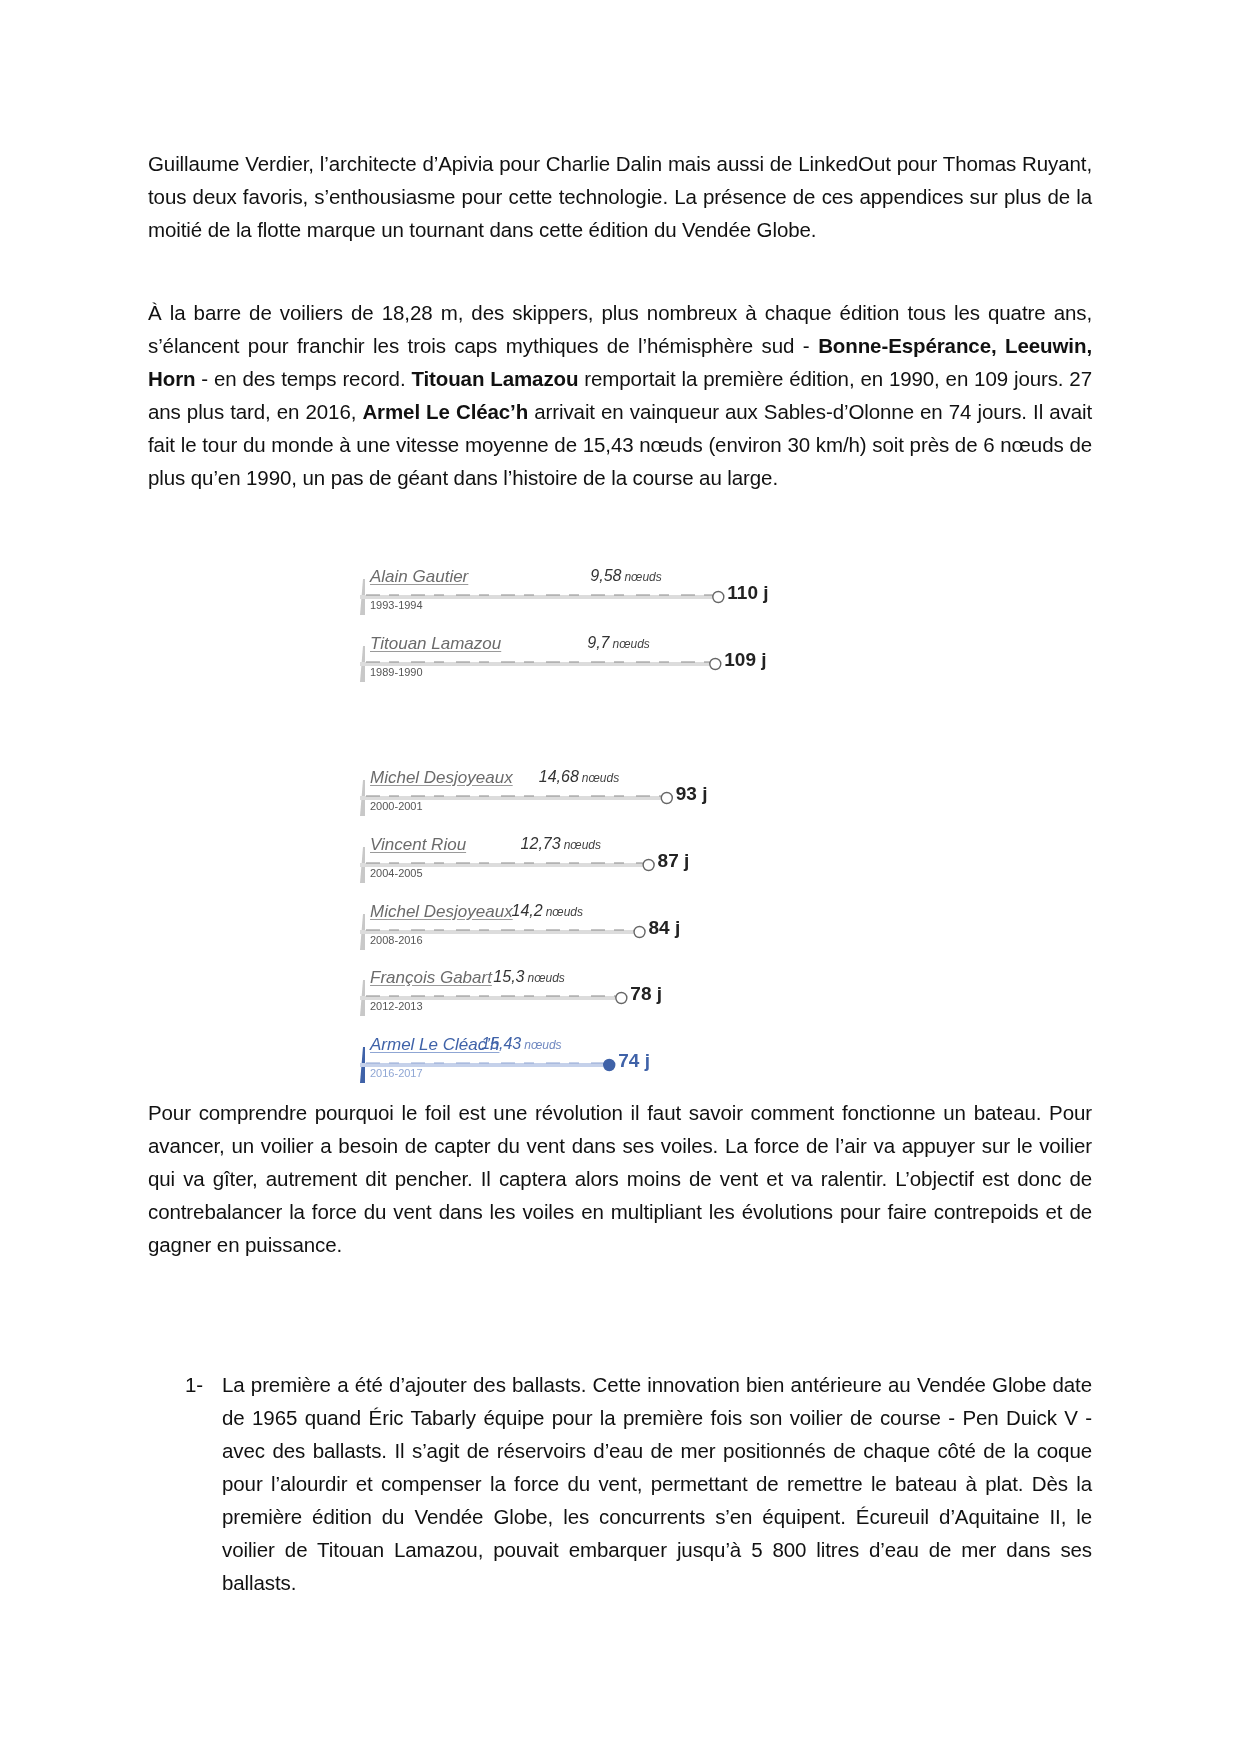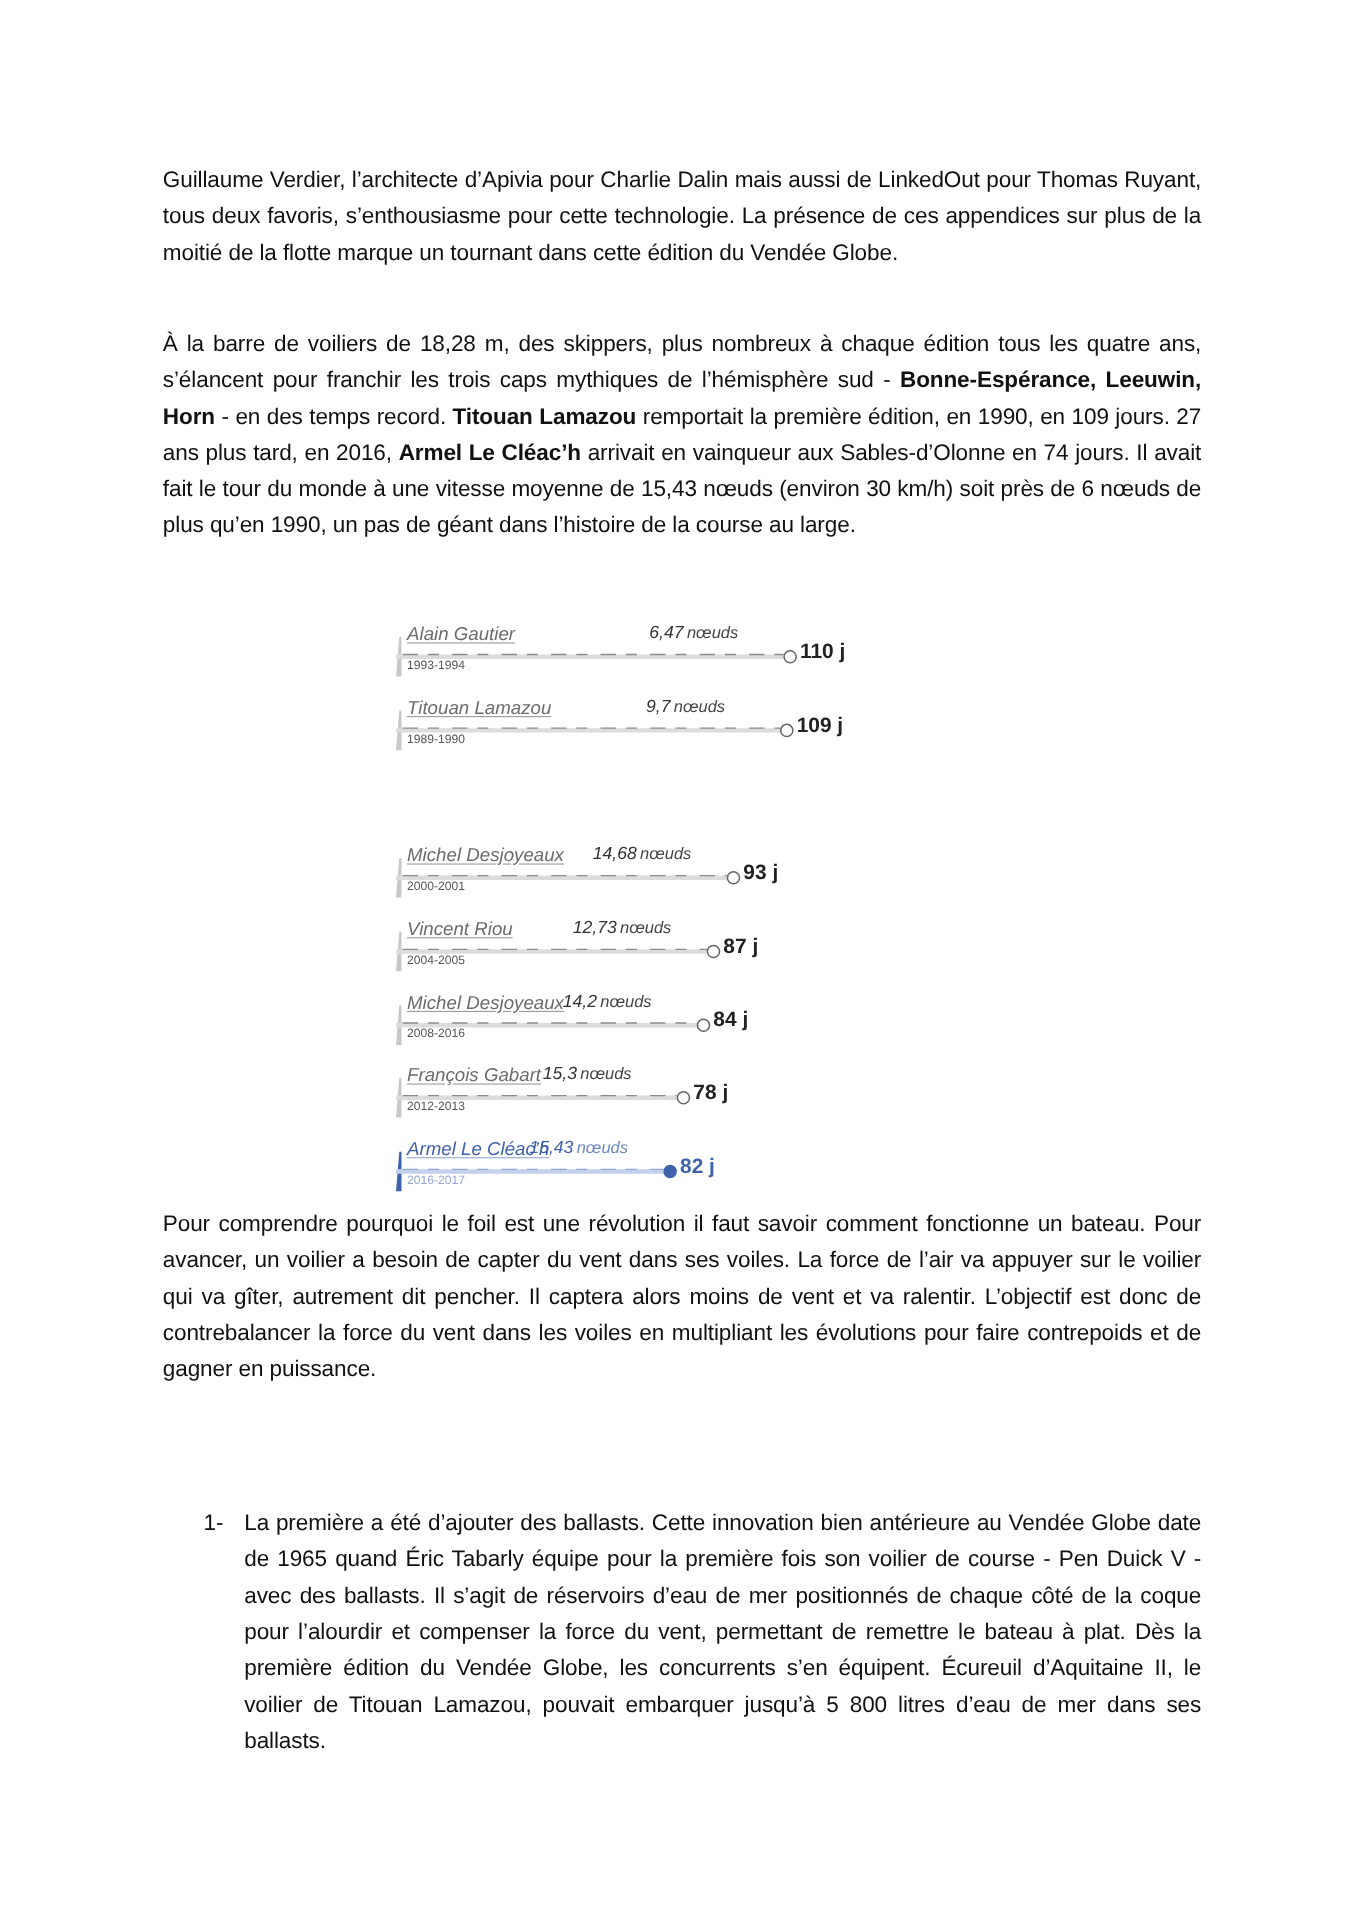--- a/index.html
+++ b/index.html
@@ -18,21 +18,21 @@
   .list-marker { position: absolute; left: 37px; top: 0; }
 
   
   #chart { position: absolute; left: 355px; top: 545px; width: 440px; height: 530px; }
   .row { position: absolute; left: 0; width: 440px; height: 60px; margin-top: 20px; }
   .row-name { position: absolute; left: 15px; top: 2px; font-style: italic; font-weight: 300;
               font-size: 17px; color: #6b6b6b; white-space: nowrap; text-decoration: underline;
               text-decoration-color: #9a9a9a; text-underline-offset: 2px; }
   .row-years { position: absolute; left: 15px; top: 34px; font-size: 11px; color: #555; white-space: nowrap; }
   .row-speed { position: absolute; top: 2px; font-style: italic; font-size: 16px; color: #333; white-space: nowrap; }
-  .row-speed .unit { font-size: 15px; margin-left: 3px; color: #444; }
+  .row-speed .unit { font-size: 12px; margin-left: 3px; color: #444; }
   .row-days { position: absolute; top: 17px; font-size: 19px; font-weight: bold; color: #222; white-space: nowrap; }
   .row.highlight .row-name { color: #3f62a8; text-decoration-color: #8fa6d4; font-weight: normal; }
   .row.highlight .row-years { color: #8fa6d4; }
   .row.highlight .row-speed { color: #3f62a8; }
   .row.highlight .row-speed .unit { color: #6f88c0; }
   .row.highlight .row-days { color: #3f62a8; }
   svg.row-svg { position: absolute; left: 0; top: 0; overflow: visible; }
 </style>
 </head>
 <body>
@@ -44,21 +44,21 @@
   <div id="chart">
       <div class="row" style="top: 0px;">
         <svg class="row-svg" width="440" height="62">
           <polygon points="5,50 10,50 10,14 8,14" fill="#c8c8c8"></polygon>
           <line x1="5" x2="357.29999999999995" y1="32" y2="32" stroke="#dcdcdc" stroke-width="4"></line>
           <line x1="11" x2="357.29999999999995" y1="30" y2="30" stroke="#8a8a8a" stroke-width="1.2" stroke-dasharray="14 9 10 12"></line>
           <circle cx="363.29999999999995" cy="32" r="5.5" fill="#ffffff" stroke="#666" stroke-width="1.4"></circle>
         </svg>
         <span class="row-name">Alain Gautier</span>
         <span class="row-years">1993-1994</span>
-        <span class="row-speed" style="left: 235.3px;"><span>6,47</span><span class="unit">nœuds</span></span>
+        <span class="row-speed" style="left: 235.3px;"><span>9,58</span><span class="unit">nœuds</span></span>
         <span class="row-days" style="left: 372.3px;">110 j</span>
       </div>
       <div class="row" style="top: 66.9px;">
         <svg class="row-svg" width="440" height="62">
           <polygon points="5,50 10,50 10,14 8,14" fill="#c8c8c8"></polygon>
           <line x1="5" x2="354.27" y1="32" y2="32" stroke="#dcdcdc" stroke-width="4"></line>
           <line x1="11" x2="354.27" y1="30" y2="30" stroke="#8a8a8a" stroke-width="1.2" stroke-dasharray="14 9 10 12"></line>
           <circle cx="360.27" cy="32" r="5.5" fill="#ffffff" stroke="#666" stroke-width="1.4"></circle>
         </svg>
         <span class="row-name">Titouan Lamazou</span>
@@ -117,21 +117,21 @@
       <div class="row highlight" style="top: 468.3px;">
         <svg class="row-svg" width="440" height="62">
           <polygon points="5,50 10,50 10,14 8,14" fill="#3f62a8"></polygon>
           <line x1="5" x2="248.22" y1="32" y2="32" stroke="#c5d1ea" stroke-width="4"></line>
           <line x1="11" x2="248.22" y1="30" y2="30" stroke="#8fa6d4" stroke-width="1.2" stroke-dasharray="14 9 10 12"></line>
           <circle cx="254.22" cy="32" r="5.5" fill="#3f62a8" stroke="#3f62a8" stroke-width="1.4"></circle>
         </svg>
         <span class="row-name">Armel Le Cléac’h</span>
         <span class="row-years">2016-2017</span>
         <span class="row-speed" style="left: 126.22px;"><span>15,43</span><span class="unit">nœuds</span></span>
-        <span class="row-days" style="left: 263.22px;">82 j</span>
+        <span class="row-days" style="left: 263.22px;">74 j</span>
       </div>
     </div>
 
   <p class="para" id="p3"><span>Pour comprendre pourquoi le foil est une révolution il faut savoir comment fonctionne un bateau. Pour avancer, un voilier a besoin de capter du vent dans ses voiles. La force de l’air va appuyer sur le voilier qui va gîter, autrement dit pencher. Il captera alors moins de vent et va ralentir. L’objectif est donc de contrebalancer la force du vent dans les voiles en multipliant les évolutions pour faire contrepoids et de gagner en puissance.</span></p>
 
   <ol class="list">
     <li class="list-item">
       <span class="list-marker">1-</span>
       <span>La première a été d’ajouter des ballasts. Cette innovation bien antérieure au Vendée Globe date de 1965 quand Éric Tabarly équipe pour la première fois son voilier de course - Pen Duick V - avec des ballasts. Il s’agit de réservoirs d’eau de mer positionnés de chaque côté de la coque pour l’alourdir et compenser la force du vent, permettant de remettre le bateau à plat. Dès la première édition du Vendée Globe, les concurrents s’en équipent. Écureuil d’Aquitaine II, le voilier de Titouan Lamazou, pouvait embarquer jusqu’à 5 800 litres d’eau de mer dans ses ballasts.</span>
     </li>

